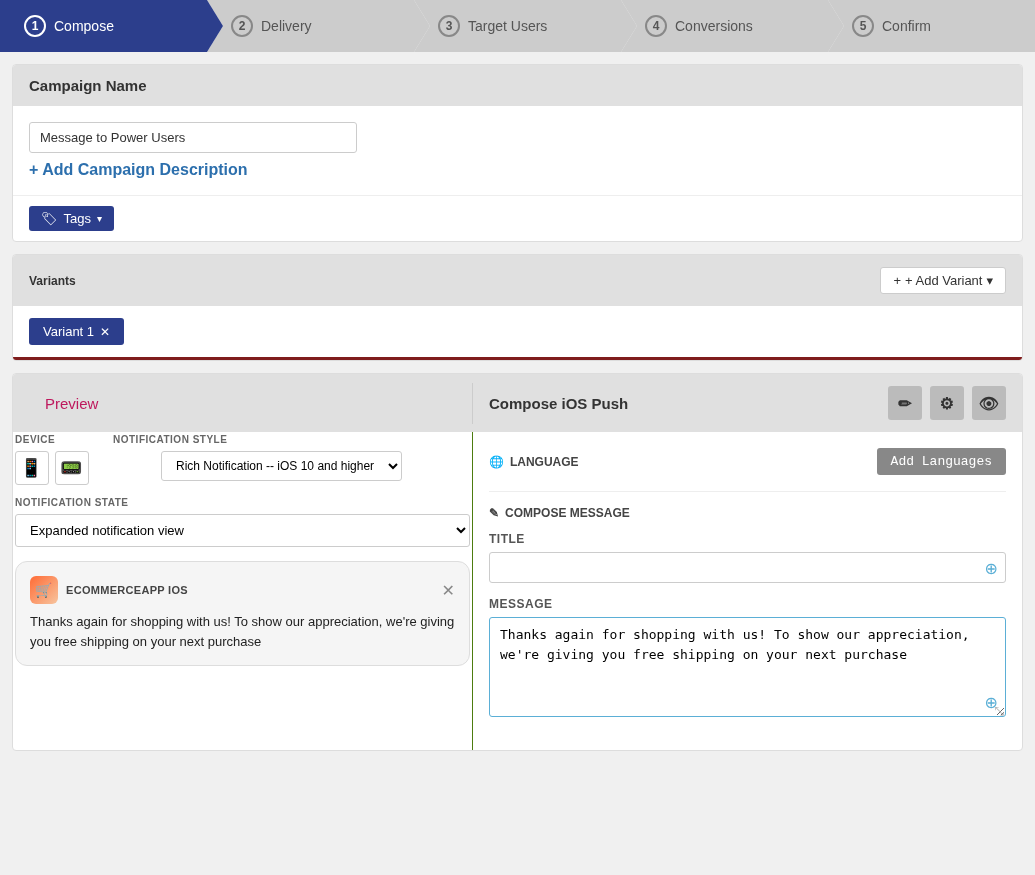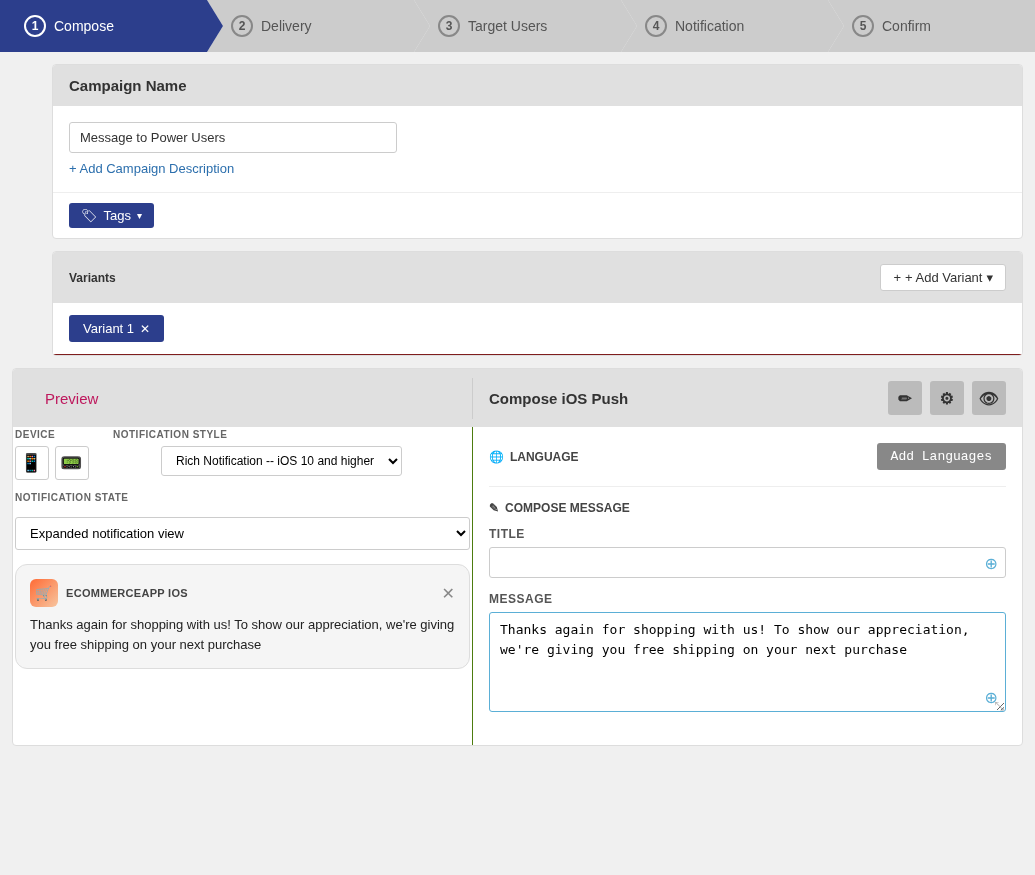--- a/index.html
+++ b/index.html
@@ -76,21 +76,20 @@
     
     .main { padding: 12px; }
 
     
     .section-card {
       background: #fff;
       border: 1px solid #ddd;
       border-radius: 4px;
       margin-bottom: 12px;
       overflow: hidden;
-      margin-left: 40px;
     }
     .section-header {
       background: #e0e0e0;
       padding: 12px 16px;
       font-size: 15px;
       font-weight: bold;
       color: #333;
     }
     .section-body {
       padding: 16px;
@@ -100,25 +99,26 @@
     .campaign-input {
       width: 328px;
       padding: 7px 10px;
       border: 1px solid #ccc;
       border-radius: 3px;
       font-size: 13px;
       color: #333;
     }
     .add-desc-link {
       color: #2c6fad;
-      font-size: 13px;
+      font-size: 16px;
       margin-top: 8px;
       display: inline-block;
       cursor: pointer;
       text-decoration: none;
+      font-weight: bold;
     }
 
     
     .tags-section {
       padding: 10px 16px;
       border-top: 1px solid #eee;
     }
     .tags-btn {
       display: inline-flex;
       align-items: center;
@@ -151,21 +151,21 @@
       color: #333;
       border: 1px solid #ccc;
       border-radius: 3px;
       font-size: 13px;
       cursor: pointer;
     }
 
     .variant-tabs {
       padding: 12px 16px;
       background: #fff;
-      border-bottom: 1px solid #7f1d1d;
+      border-bottom: 3px solid #7f1d1d;
     }
     .variant-tab {
       display: inline-flex;
       align-items: center;
       gap: 6px;
       padding: 6px 14px;
       background: #2c3e8c;
       color: #fff;
       border-radius: 3px;
       font-size: 13px;
@@ -275,21 +275,20 @@
     }
     .notif-state-select {
       width: 100%;
       padding: 7px 10px;
       border: 1px solid #ccc;
       border-radius: 3px;
       font-size: 13px;
       background: #fff;
       cursor: pointer;
       appearance: auto;
-      margin-top: 8px;
     }
 
     
     .ios-preview {
       background: #f5f5f5;
       border: 1px solid #ddd;
       border-radius: 12px;
       padding: 14px;
       position: relative;
     }
@@ -435,21 +434,21 @@
   <div class="wizard-step">
     <div class="step-num">2</div>
     <span>Delivery</span>
   </div>
   <div class="wizard-step">
     <div class="step-num">3</div>
     <span>Target Users</span>
   </div>
   <div class="wizard-step">
     <div class="step-num">4</div>
-    <span>Notification</span>
+    <span>Conversions</span>
   </div>
   <div class="wizard-step">
     <div class="step-num">5</div>
     <span>Confirm</span>
   </div>
 </div>
 
 <div class="main">
 
   <div class="section-card">

